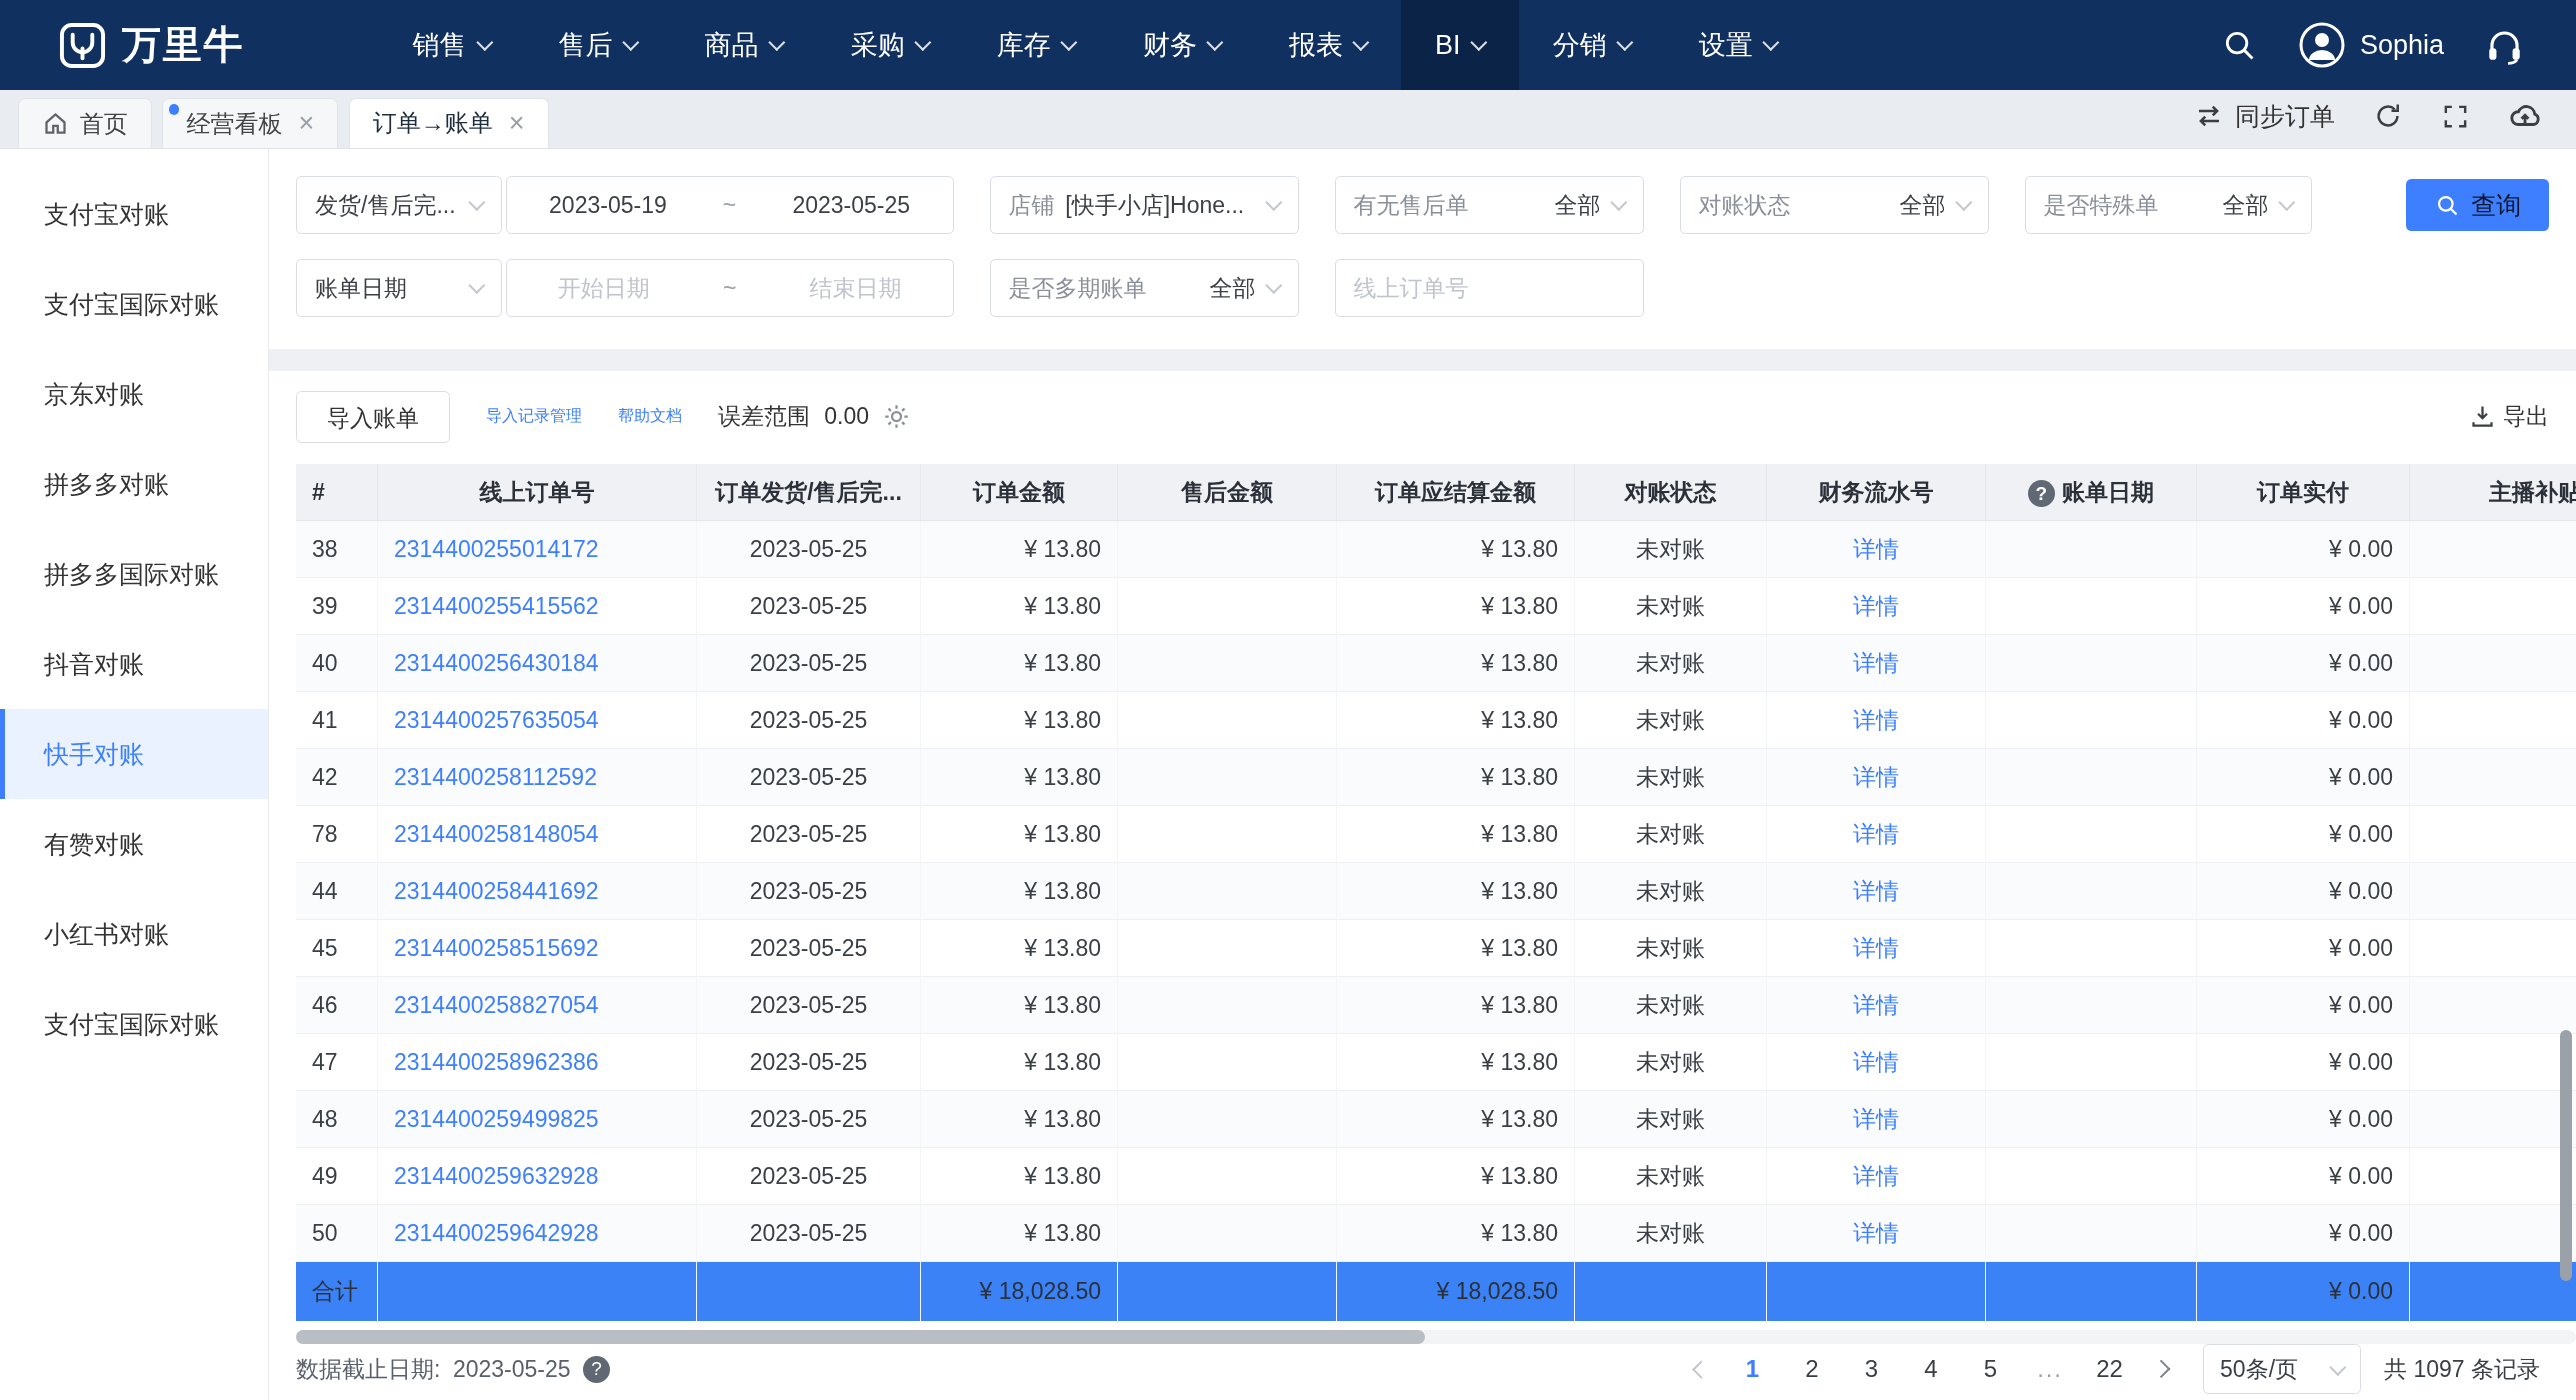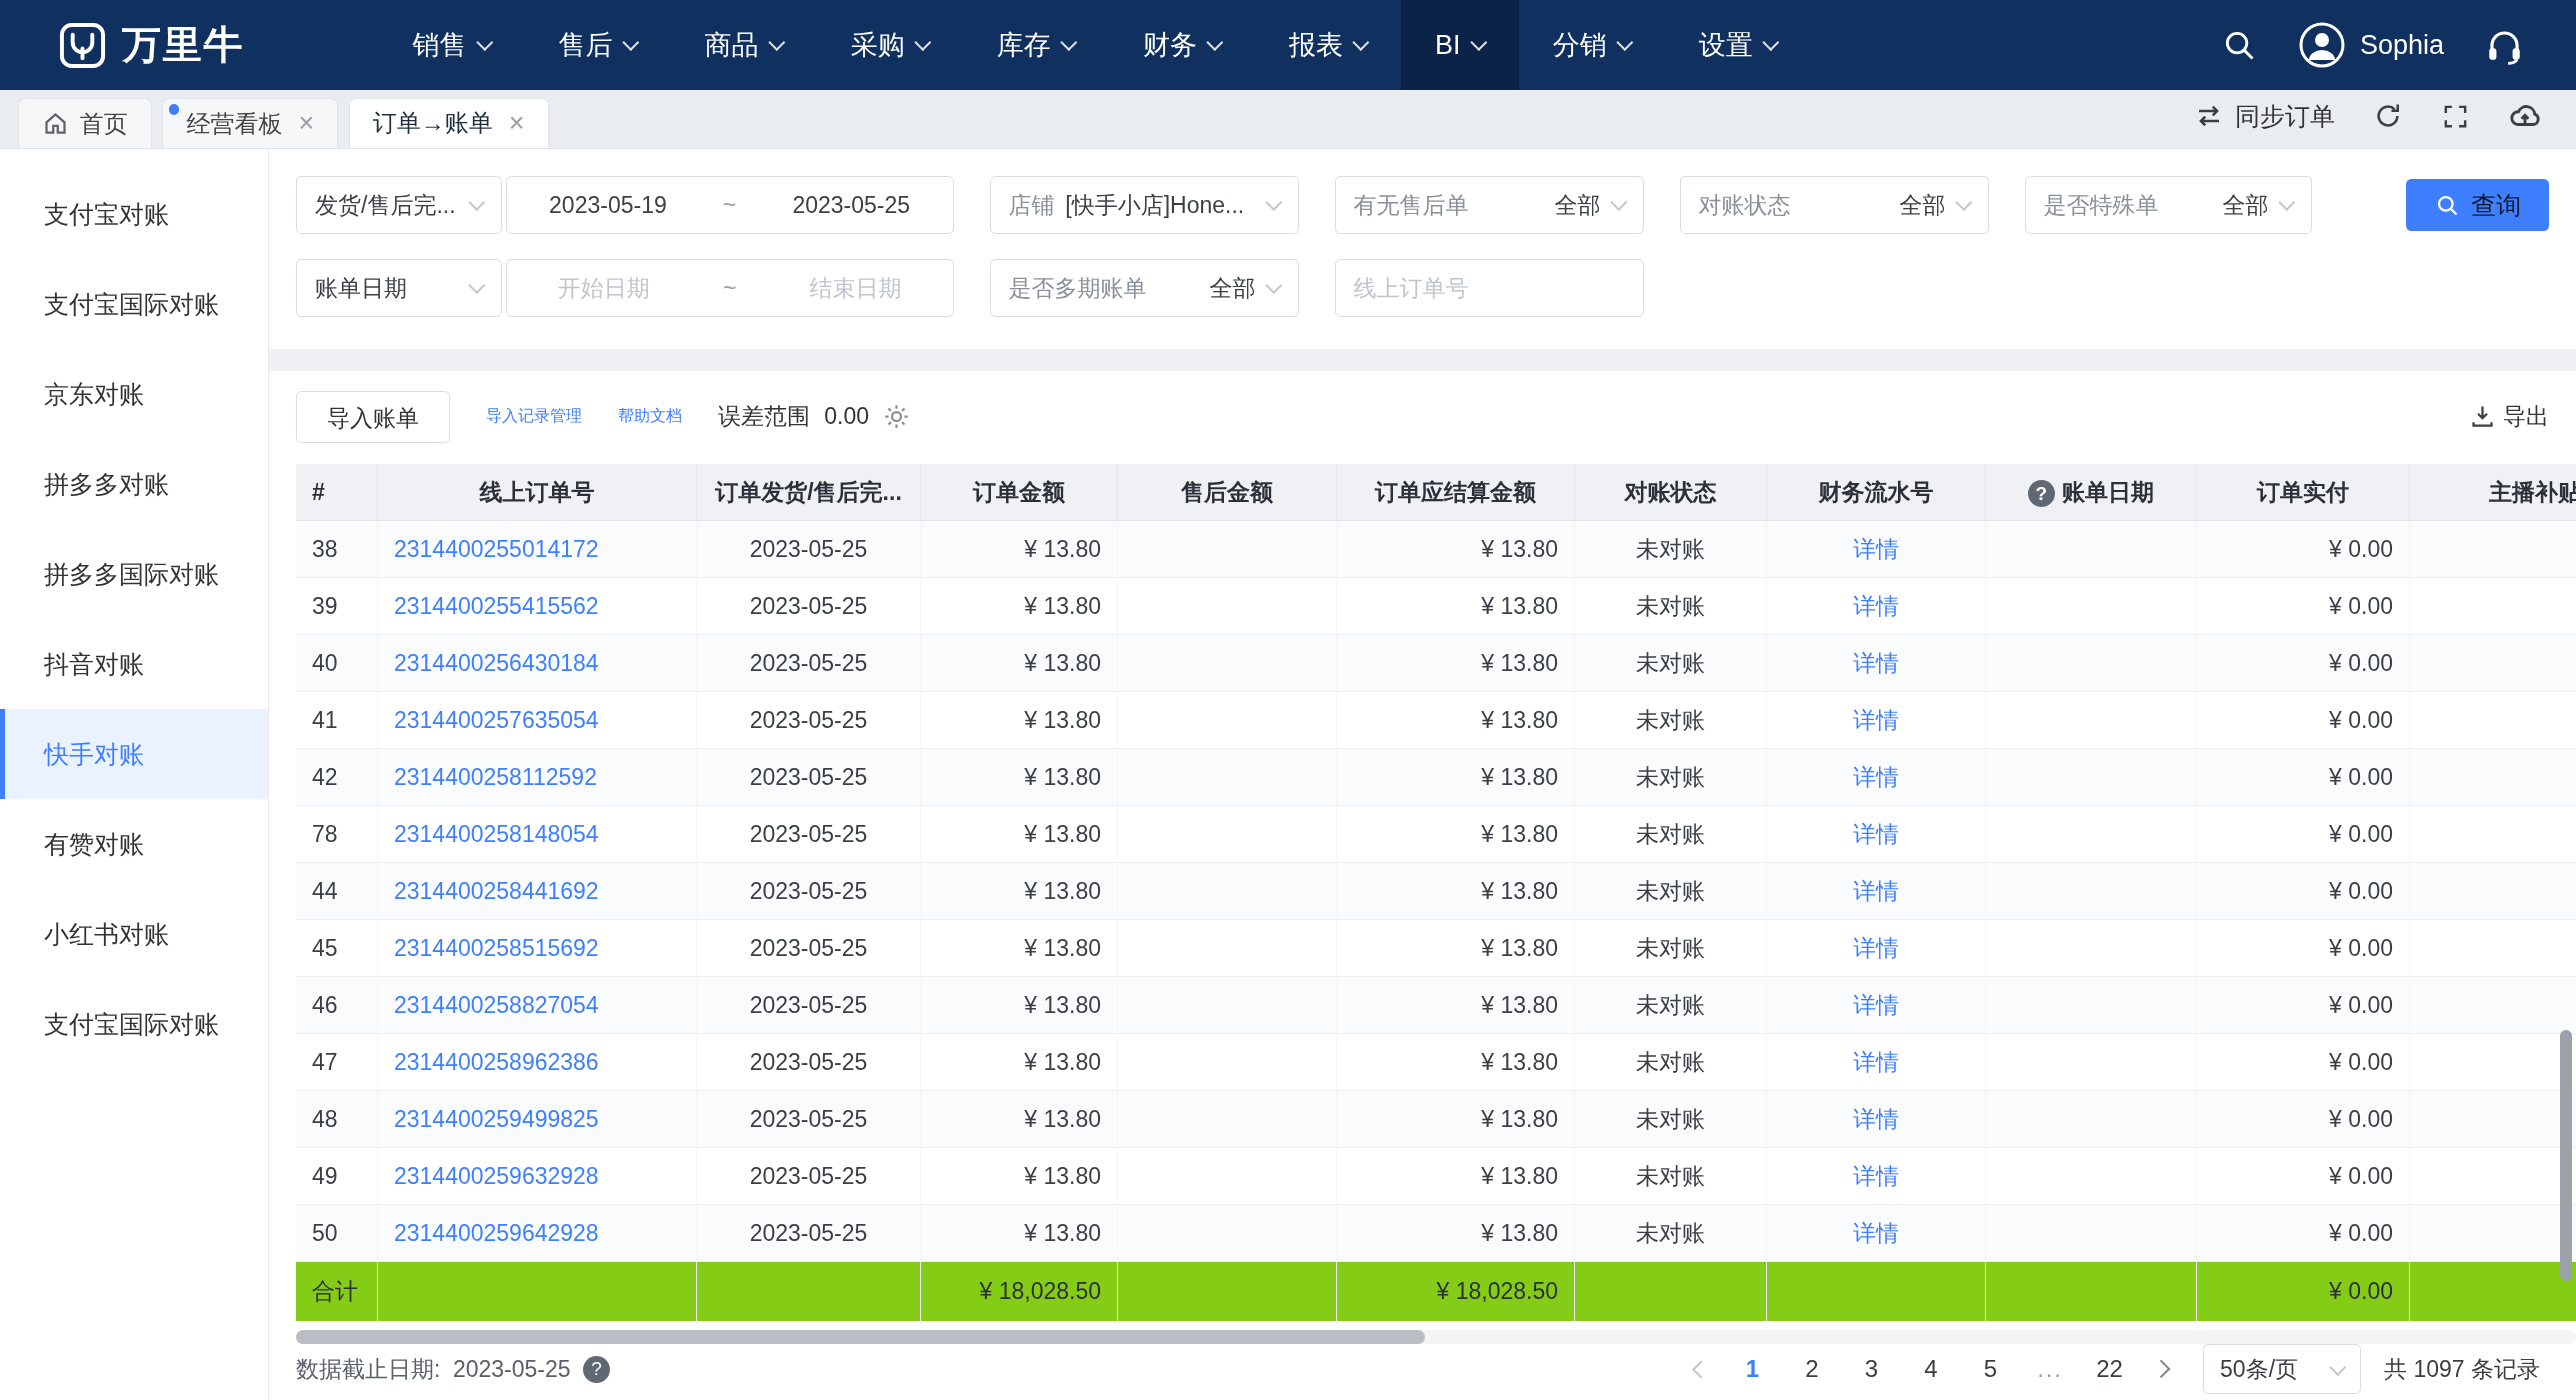--- a/index.html
+++ b/index.html
@@ -66,21 +66,21 @@
   .link{color:#3d7fff;cursor:pointer}
   .toolbar .tol{font-size:16px;white-space:nowrap}
   .err-wrap{display:flex;align-items:center;gap:14.3px;font-size:23px}
   .export-btn{margin-left:auto;display:flex;align-items:center;gap:7.2px;font-size:23px;color:#333;cursor:pointer;white-space:nowrap}
 
   .table-clip{width:2280px;overflow:hidden;flex:0 0 auto}
   table{table-layout:fixed;border-collapse:separate;border-spacing:0;width:2365px}
   th{background:#f0f1f4;height:57px;font-size:23px;color:#2b3039;font-weight:600;border-bottom:0.9px solid #e2e5ea;border-right:0.9px solid #e6e8ed;padding:0 16px;white-space:nowrap;overflow:hidden}
   td{height:57px;font-size:23px;color:#3a3f46;border-bottom:0.9px solid #eef0f3;border-right:0.9px solid #f3f5f7;padding:0 16px;white-space:nowrap;overflow:hidden;background:#fff}
   tbody tr:nth-child(odd) td{background:#fafbfd}
-  tr.summary td{background:#84cc16;height:59px;border-bottom:none;color:#2b3039}
+  tr.summary td{background:#3b82f6;height:59px;border-bottom:none;color:#2b3039}
   .al-l{text-align:left}.al-c{text-align:center}.al-r{text-align:right}
   .qmark{display:inline-flex;align-items:center;justify-content:center;width:27px;height:27px;border-radius:50%;background:#606873;color:#fff;font-size:19px;vertical-align:middle}
   .qmark.inline{margin-right:7.2px}
 
   .hscroll{width:2280px;height:14.3px;background:#f3f4f6;border-radius:7.2px;margin-top:9px;position:relative;flex:0 0 auto}
   .hscroll .thumb{position:absolute;left:0;top:0;height:14.3px;width:1129px;background:#b9bdc4;border-radius:7.2px;cursor:grab}
 
   
   .bottombar{margin-top:auto;height:77px;display:flex;align-items:center;padding:0 36px 9px 0;font-size:23px;color:#5a6069}
   .cutoff{display:flex;align-items:center;gap:12.5px;white-space:nowrap}

